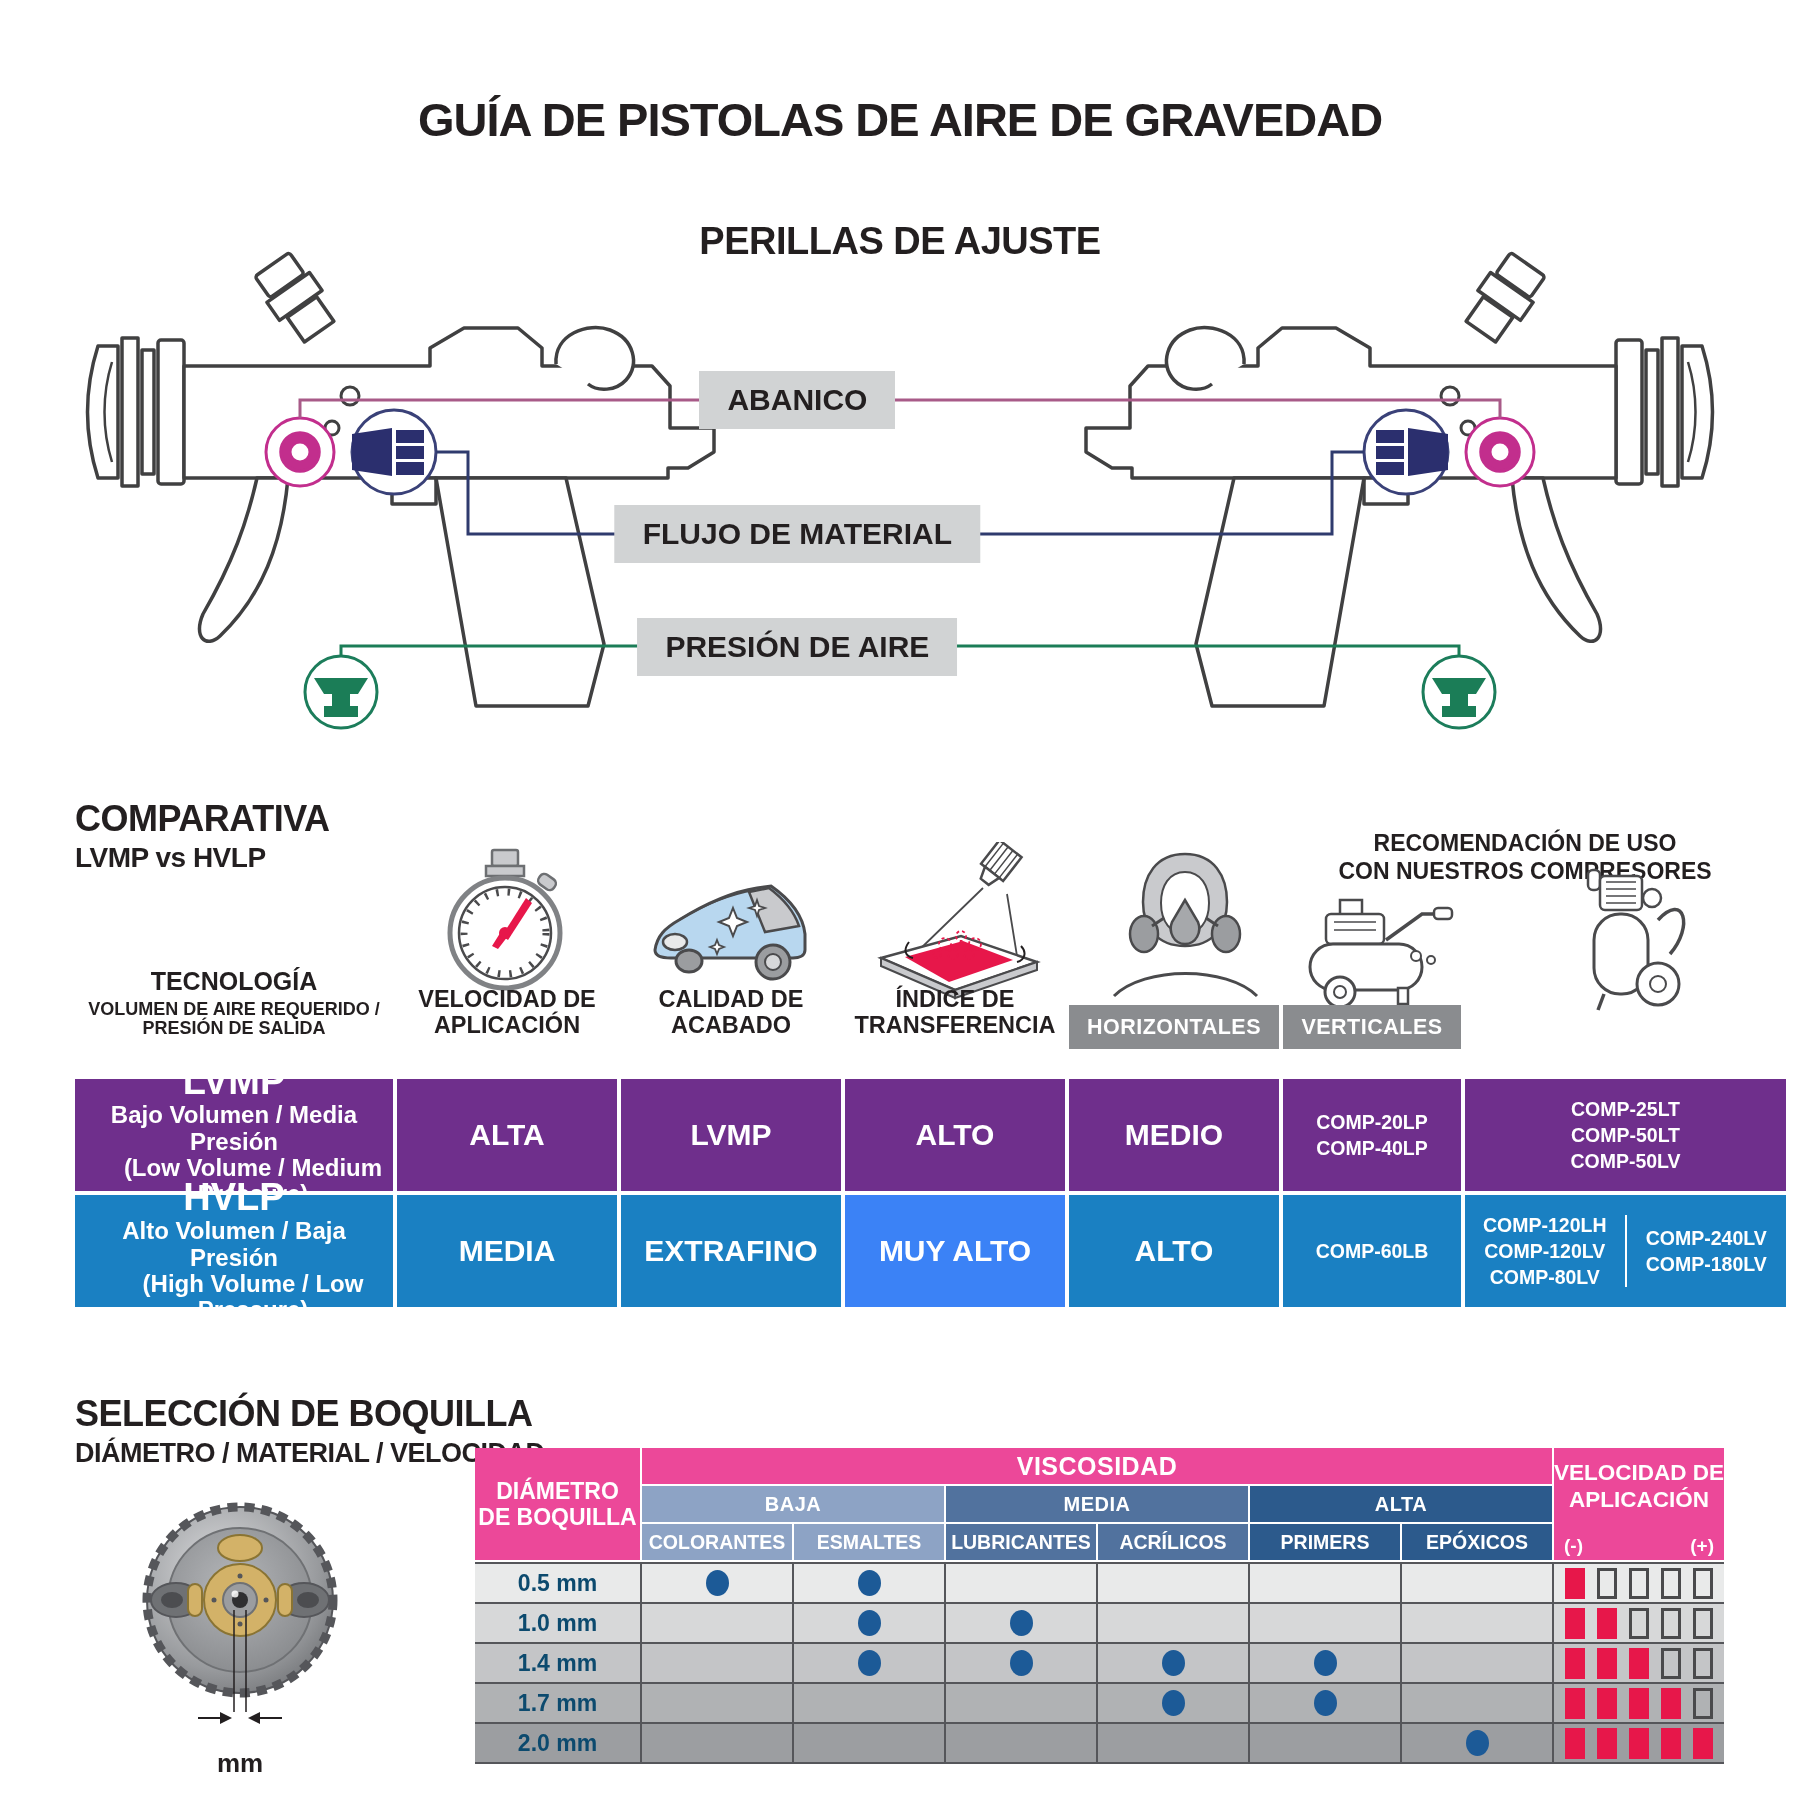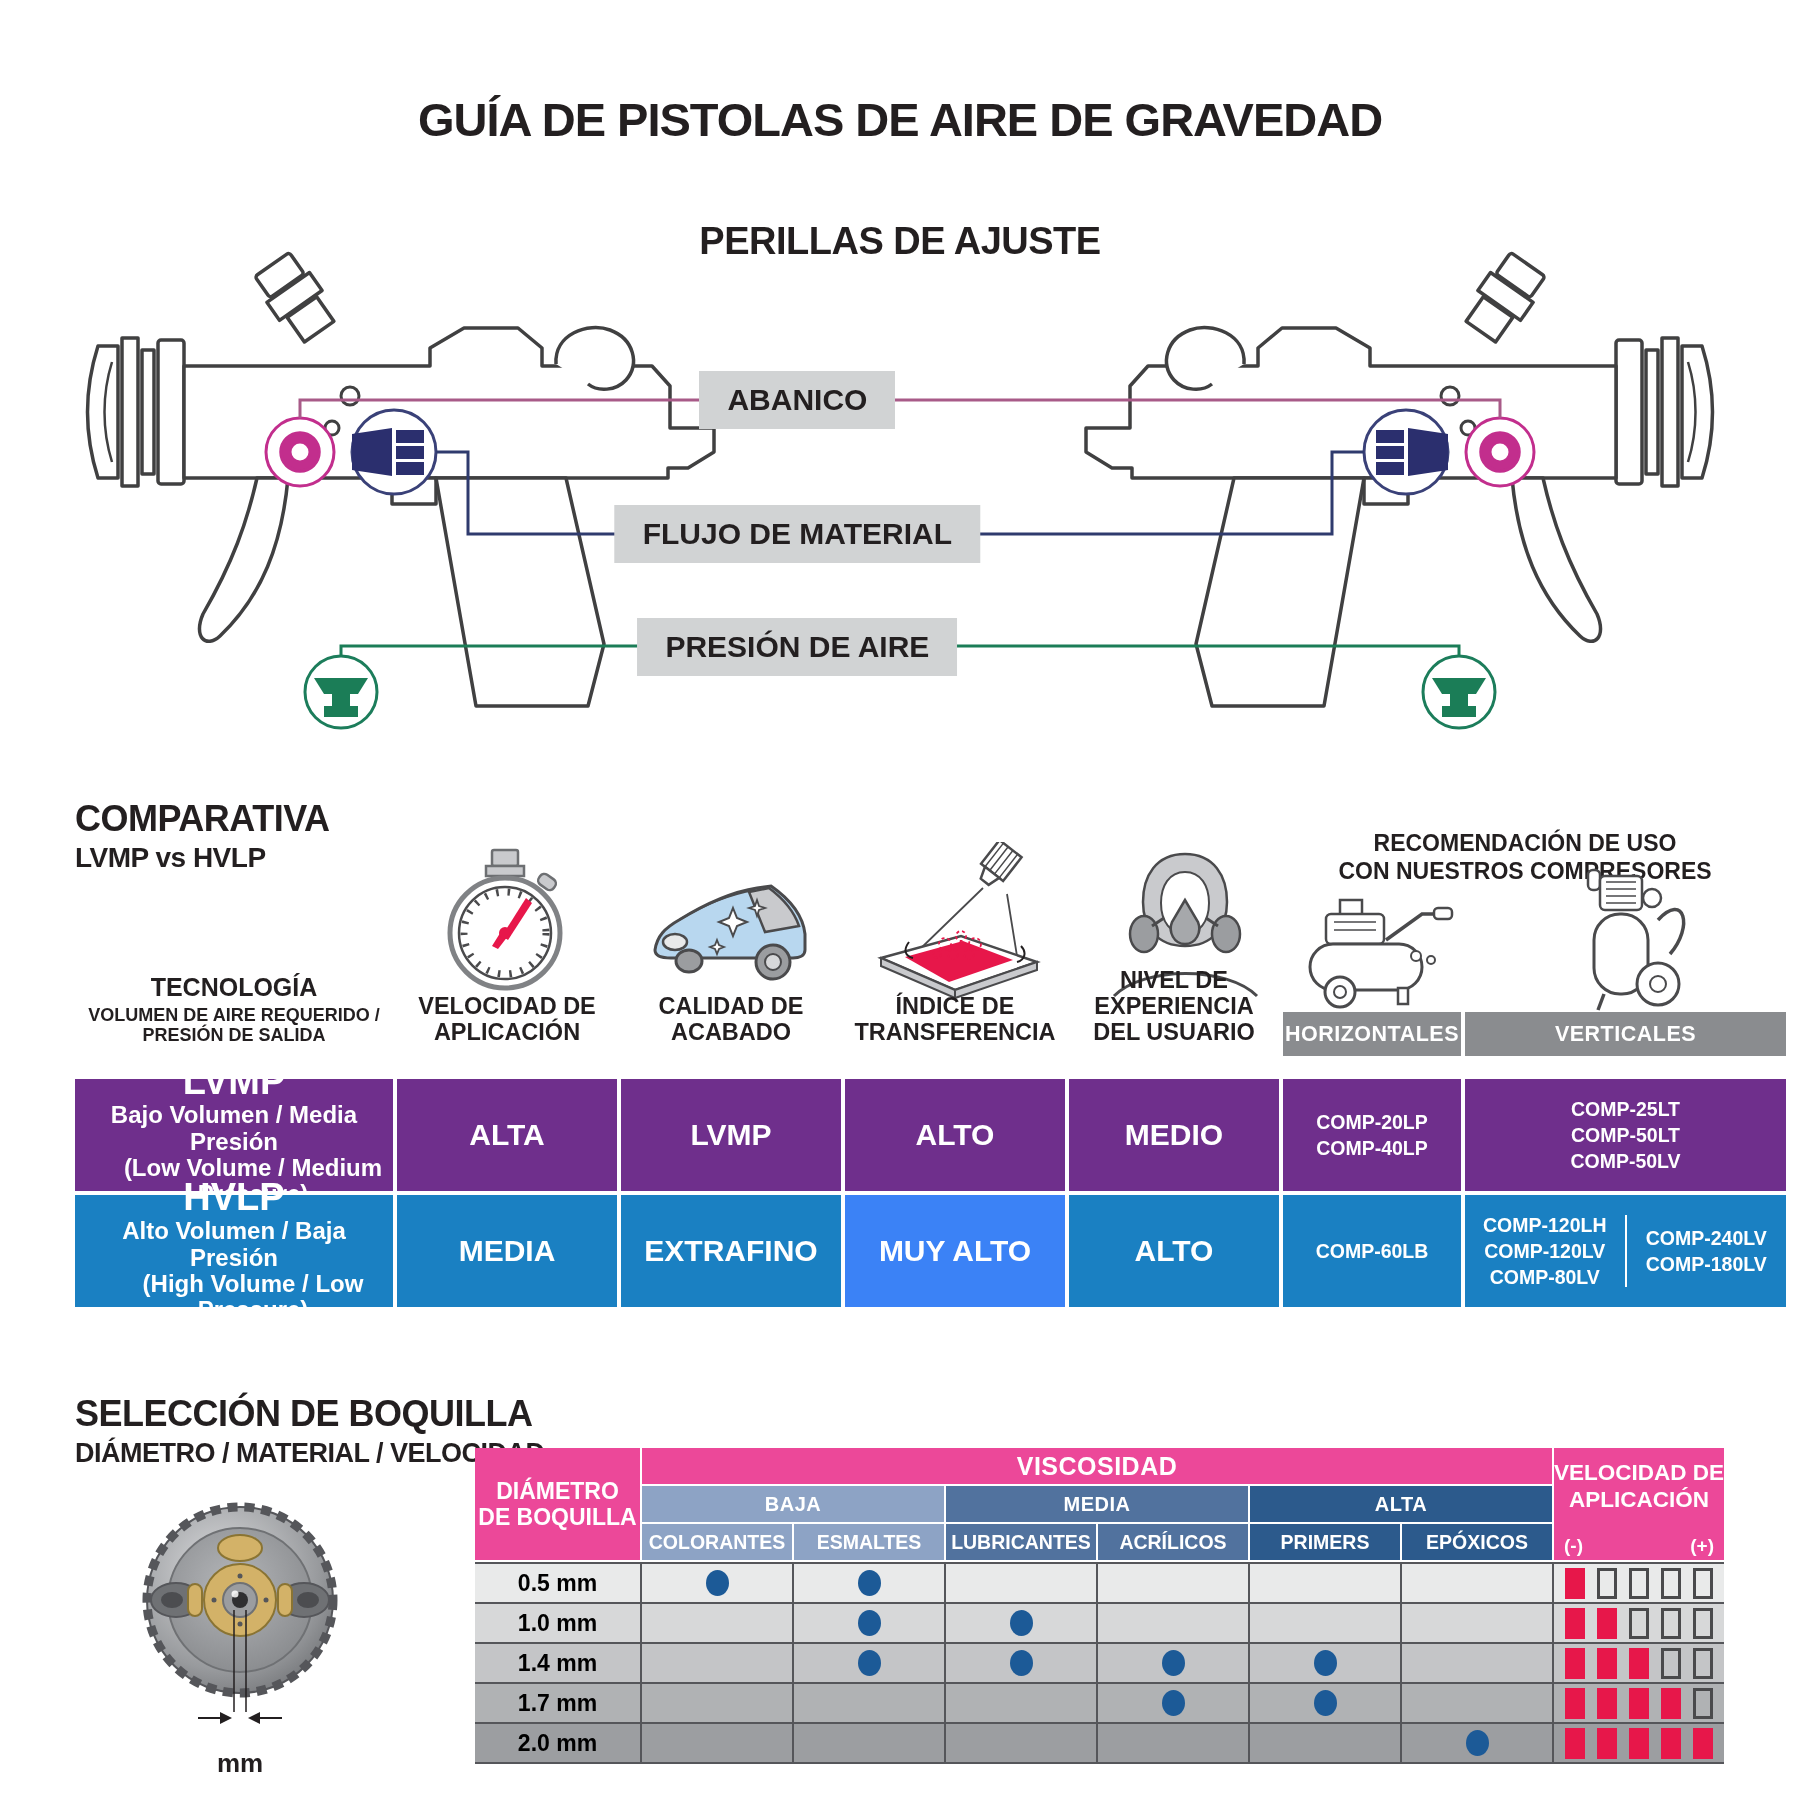--- a/index.html
+++ b/index.html
@@ -46,21 +46,21 @@
   #nz-visc{grid-column:2/8;font-size:25px;letter-spacing:0.5px;}
   #nz-vel{grid-column:8;grid-row:1/4;flex-direction:column;justify-content:flex-start;
       padding-top:12px;font-size:22.5px;line-height:1.18;position:relative;white-space:pre-line;}
   .nz-signs{position:absolute;bottom:3px;left:10px;right:10px;display:flex;
       justify-content:space-between;font-size:19px;}
   .nz-group{grid-column:span 2;font-size:20px;letter-spacing:0.5px;}
   .nz-mat{font-size:19.5px;}
   #nz-body{left:475px;top:1562px;background:#55565a;border-top:2px solid #55565a;
       border-bottom:2px solid #55565a;grid-auto-rows:38px;}
   .nz-cell{display:flex;align-items:center;justify-content:center;}
-  .nz-dia{font-size:23px;color:#000000;}
+  .nz-dia{font-size:23px;color:#0c4a6e;}
   .dot{width:23px;height:26px;border-radius:50%;background:#1c5a97;}
   .bars{display:flex;gap:12px;}
   .vbar{width:20px;height:31px;border:3px solid #4a4a4c;background:transparent;}
   .vbar.fill{background:#e7174a;border-color:#e7174a;}
   .mm-label{left:190px;top:1748px;width:100px;text-align:center;font-size:26px;}
 </style>
 </head>
 <body>
 
 <div class="abs ctr title">GUÍA DE PISTOLAS DE AIRE DE GRAVEDAD</div>
@@ -230,25 +230,20 @@
       <div class="t">VELOCIDAD DE
 APLICACIÓN</div>
     </div>
     <div class="cmp-h">
       <div class="t">CALIDAD DE
 ACABADO</div>
     </div>
     <div class="cmp-h">
       <div class="t">ÍNDICE DE
 TRANSFERENCIA</div>
-    </div>
-    <div class="cmp-h">
-      <div class="t">NIVEL DE
-EXPERIENCIA
-DEL USUARIO</div>
     </div>
     <div class="cmp-bar">HORIZONTALES</div>
     <div class="cmp-bar">VERTICALES</div>
   </div>
 
 <div class="abs cmp-grid" id="cmp-rows">
     <div class="cmp-cell tech-cell" style="background: rgb(111, 47, 140);">
       <div class="tech-name">LVMP</div>
       <div class="tech-es">Bajo Volumen / Media Presión</div>
       <div class="tech-en">(Low Volume / Medium Pressure)</div>

